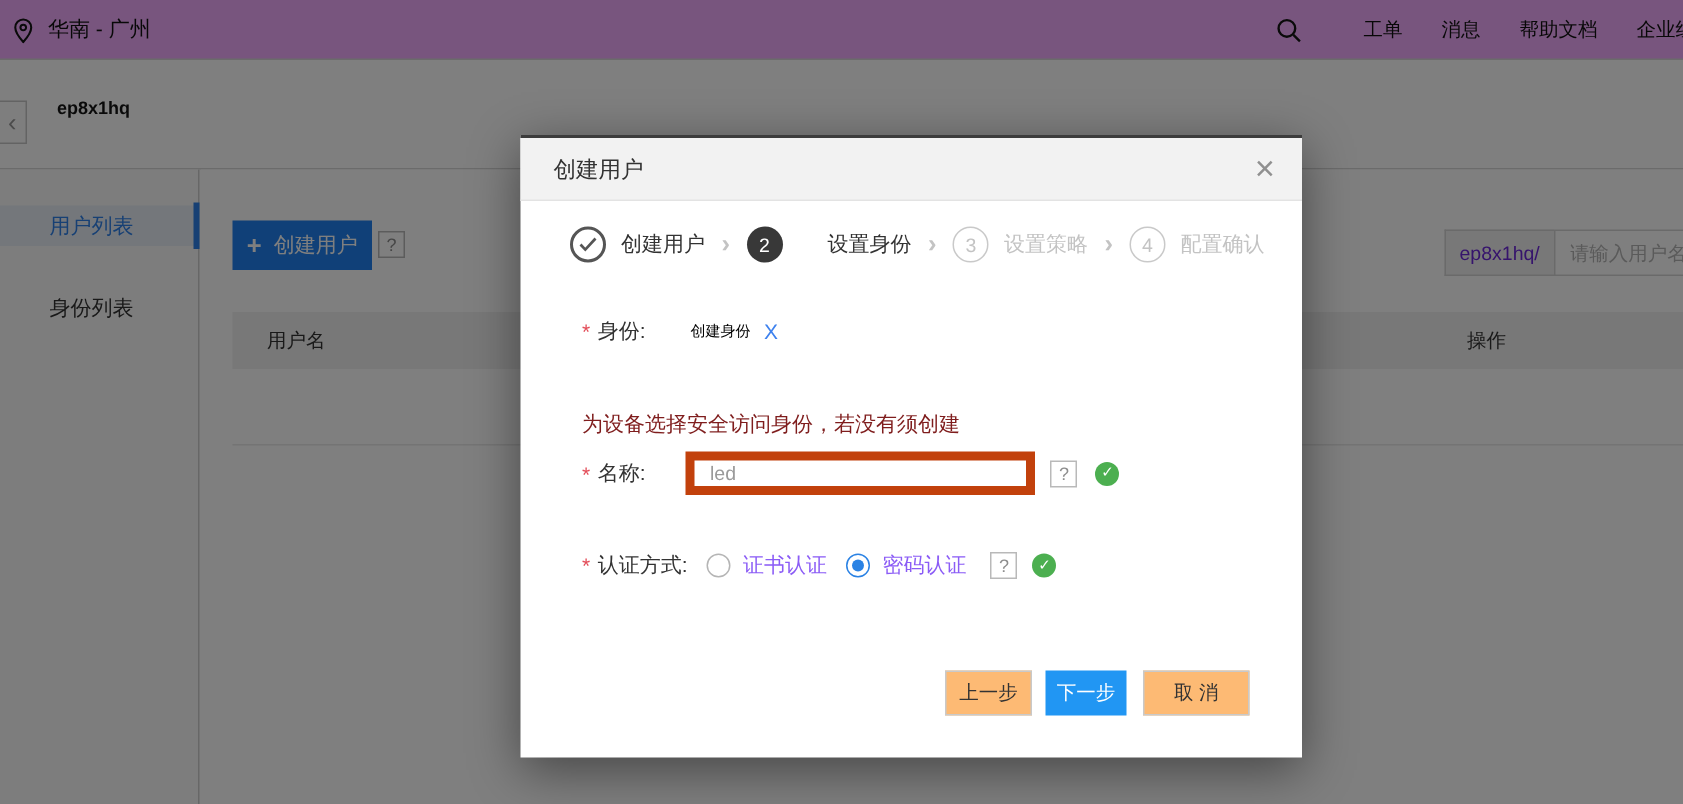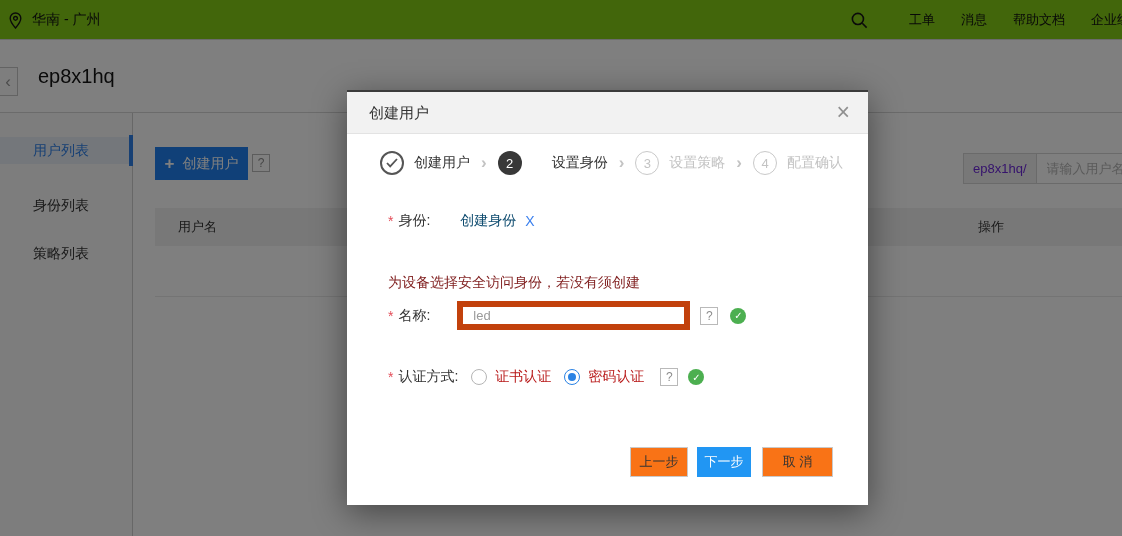--- a/index.html
+++ b/index.html
@@ -4,37 +4,37 @@
 <style>
   * { margin:0; padding:0; box-sizing:border-box; }
   html,body { background:#fff; }
   .screen {
     position:relative; width:1122px; height:536px; overflow:hidden;
     font-family:"Liberation Sans","DejaVu Sans",sans-serif; background:#fff;
   }
   
   .topbar {
     position:absolute; left:0; top:0; width:100%; height:40px;
-    background:#84cc16; border-bottom:1px solid #d6d6d6;
+    background:#f0abfc; border-bottom:1px solid #d6d6d6;
   }
   .topbar-left { position:absolute; left:8px; top:0; height:40px; display:flex; align-items:center; gap:9px; }
   .region { font-size:14px; color:#111; cursor:pointer; }
   .topbar-right { position:absolute; left:850px; top:0; height:40px; display:flex; align-items:center; gap:26px; white-space:nowrap; }
   .topbar-right .nav-item { font-size:13px; color:#111; text-decoration:none; cursor:pointer; }
   .search-icon-wrap { margin-right:14px; display:flex; align-items:center; }
   .page-header {
     position:absolute; left:0; top:41px; width:100%; height:72px;
     background:#fff; border-bottom:1px solid #d6d6d6;
   }
   .back-btn {
     position:absolute; left:-13px; top:26px; width:31px; height:29px;
     background:#fdfdfd; border:1px solid #c7c7c7; color:#979797;
     font-size:17px; text-align:right; padding-right:6px; line-height:26px; cursor:pointer;
   }
-  .page-title { position:absolute; left:38px; top:24px; font-size:20px; font-weight:normal; color:#141414; }
+  .page-title { position:absolute; left:38px; top:24px; font-size:12px; font-weight:bold; color:#141414; }
   .sidebar {
     position:absolute; left:0; top:113px; width:133px; height:423px;
     background:#fbfbfb; border-right:1px solid #cfcfcf;
   }
   .side-item {
     position:absolute; left:0; width:133px; height:27px; line-height:27px;
     padding-left:33px; font-size:14px; color:#333; cursor:pointer;
   }
   .side-item.active { background:#e8eef7; color:#2f81e8; }
   .side-item.active::after {
@@ -92,47 +92,47 @@
   .step.done .step-circle { border:2px solid #555; }
   .step.done .step-label { color:#333; font-size:14px; }
   .step.current .step-circle { background:#383838; color:#fff; }
   .step.current .step-label { color:#333; font-size:14px;margin-left:20px; }
   .step.pending .step-circle { border:1px solid #c9c9c9; color:#c3c3c3; }
   .step.pending .step-label { color:#c3c3c3; font-size:14px; }
   .step-sep { color:#c3c3c3; font-size:17px; font-weight:bold; line-height:1; padding-bottom:2px; }
   .req { color:#e34d59; font-size:14px; margin-right:5px; }
   .flabel { color:#333; font-size:14px; }
   .identity-row { position:absolute; left:41px; top:120px; display:flex; align-items:center; }
-  .identity-link { color:#0c4a6e; font-size:14px; text-decoration:none; margin-left:30px; cursor:pointer; }
+  .identity-link { color:#000000; font-size:10px; text-decoration:none; margin-left:30px; cursor:pointer; }
   .identity-remove { color:#3d81ee; font-size:14px; text-decoration:none; margin-left:9px; cursor:pointer; }
   .hint { position:absolute; left:41px; top:182px; color:#7f1d1d; font-size:14px; }
   .name-row { position:absolute; left:41px; top:209px; display:flex; align-items:center; }
   .name-input {
     margin-left:27px; width:233px; height:29px; border:6px solid #c2410c;
     padding:0 10px; font-size:13px; color:#9a9a9a; outline:none; font-family:inherit;
   }
   .name-row .help-sq { margin-left:10px; }
   .check-circle {
     display:inline-flex; width:16px; height:16px; border-radius:50%; background:#4caf50;
     color:#fff; font-size:10px; align-items:center; justify-content:center; margin-left:12px;
   }
   .auth-row { position:absolute; left:41px; top:276px; display:flex; align-items:center; }
   .radio-opt { display:flex; align-items:center; gap:8px; margin-left:13px; cursor:pointer; }
-  .radio-opt .rlabel { font-size:14px; color:#b91c1c; }
+  .radio-opt .rlabel { font-size:14px; color:#8b5cf6; }
   .radio {
     width:16px; height:16px; border-radius:50%; border:1px solid #b5b5b5; background:#fff;
     display:flex; align-items:center; justify-content:center;
   }
   .radio.selected { border:1px solid #2a82e4; }
   .radio.selected::after { content:""; width:8px; height:8px; border-radius:50%; background:#2a82e4; }
   .auth-row .help-sq { margin-left:16px; }
   .auth-row .check-circle { margin-left:10px; }
   .mbtn {
     position:absolute; top:355px; height:30px; font-size:13px; cursor:pointer;
-    background:#f97316; border:1px solid #c9c9c9; color:#333; font-family:inherit;
+    background:#fdba74; border:1px solid #c9c9c9; color:#333; font-family:inherit;
   }
   .mbtn-prev { left:283px; width:58px; }
   .mbtn-next { left:350px; width:54px; background:#2196f3; border:none; color:#fff; }
   .mbtn-cancel { left:415px; width:71px; }
 </style>
 </head>
 <body>
 
 <div class="screen">
 
@@ -160,21 +160,20 @@
   </div>
 
   <div class="page-header">
     <button class="back-btn">‹</button>
     <h1 class="page-title">ep8x1hq</h1>
   </div>
 
   <aside class="sidebar">
     <div class="side-item active" style="top:24px;">用户列表</div>
     <div class="side-item" style="top:79px;">身份列表</div>
-    <div class="side-item" style="top:127px;">策略列表</div>
   </aside>
 
   <main class="content">
     <button class="create-btn">
       <span class="plus">+</span>
       <span>创建用户</span>
     </button>
     <span class="help-sq toolbar-help">?</span>
     <div class="searchbox">
       <span class="search-prefix">ep8x1hq/</span>

